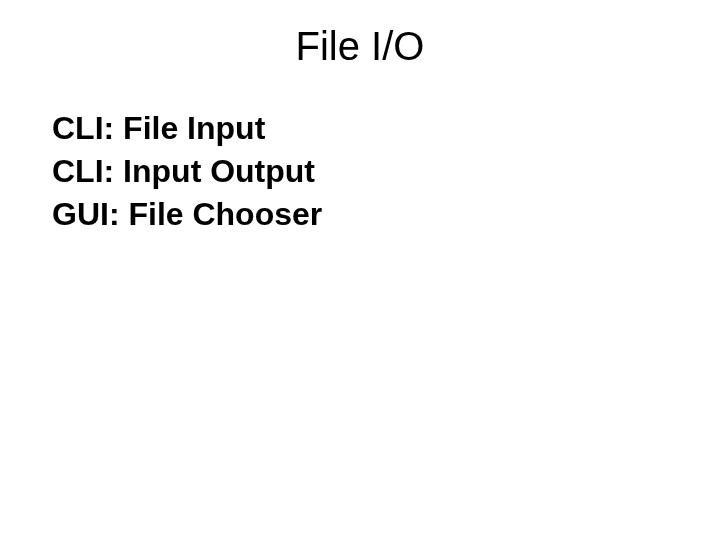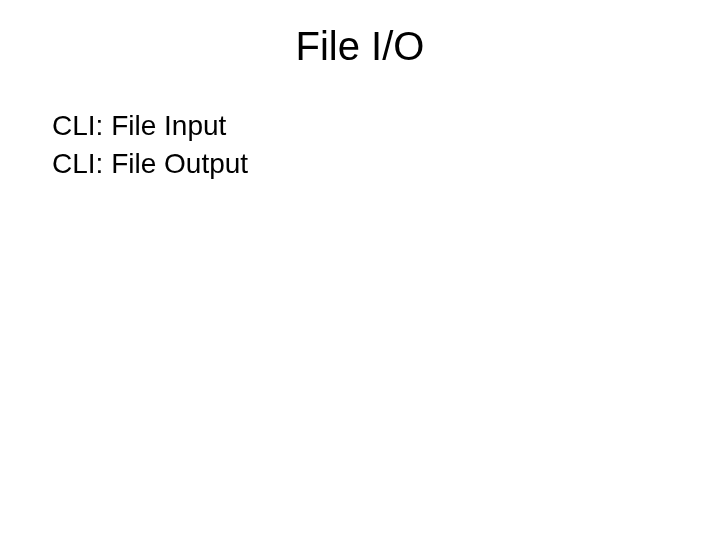--- a/index.html
+++ b/index.html
@@ -24,27 +24,28 @@
     .title {
       font-size: 40px;
       font-weight: normal;
       text-align: center;
       margin-bottom: 38px;
     }
     .content {
       padding-left: 52px;
     }
     .content-line {
-      font-size: 28px;
+      font-size: 32px;
       line-height: 1.35;
-      font-weight: normal;
+      font-weight: bold;
     }
   </style>
 </head>
 <body>
 
 <div class="slide">
   <h1 class="title">File I/O</h1>
   <div class="content">
     <div class="content-line">CLI: File Input</div>
-    <div class="content-line">CLI: File Output</div>
+    <div class="content-line">CLI: Input Output</div>
+    <div class="content-line">GUI: File Chooser</div>
   </div>
 </div>
 
 </body></html>

